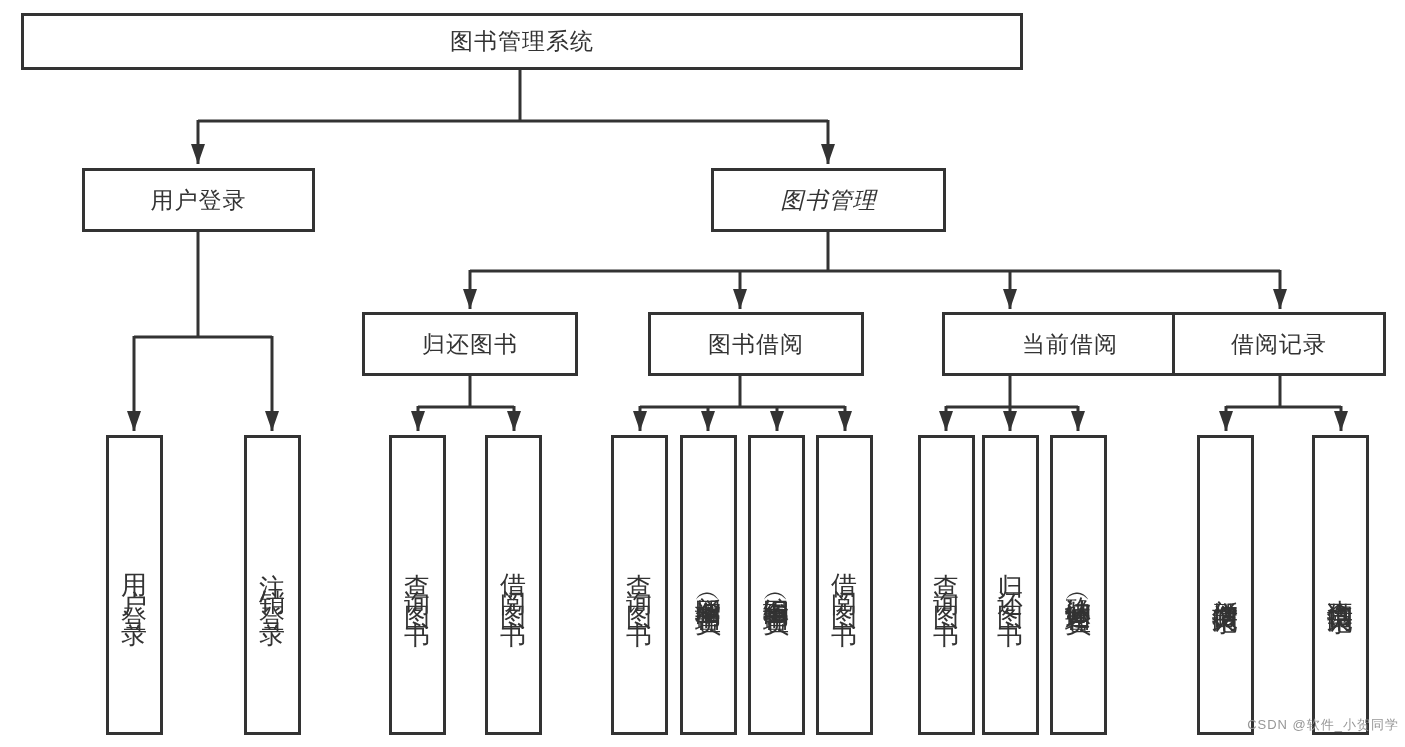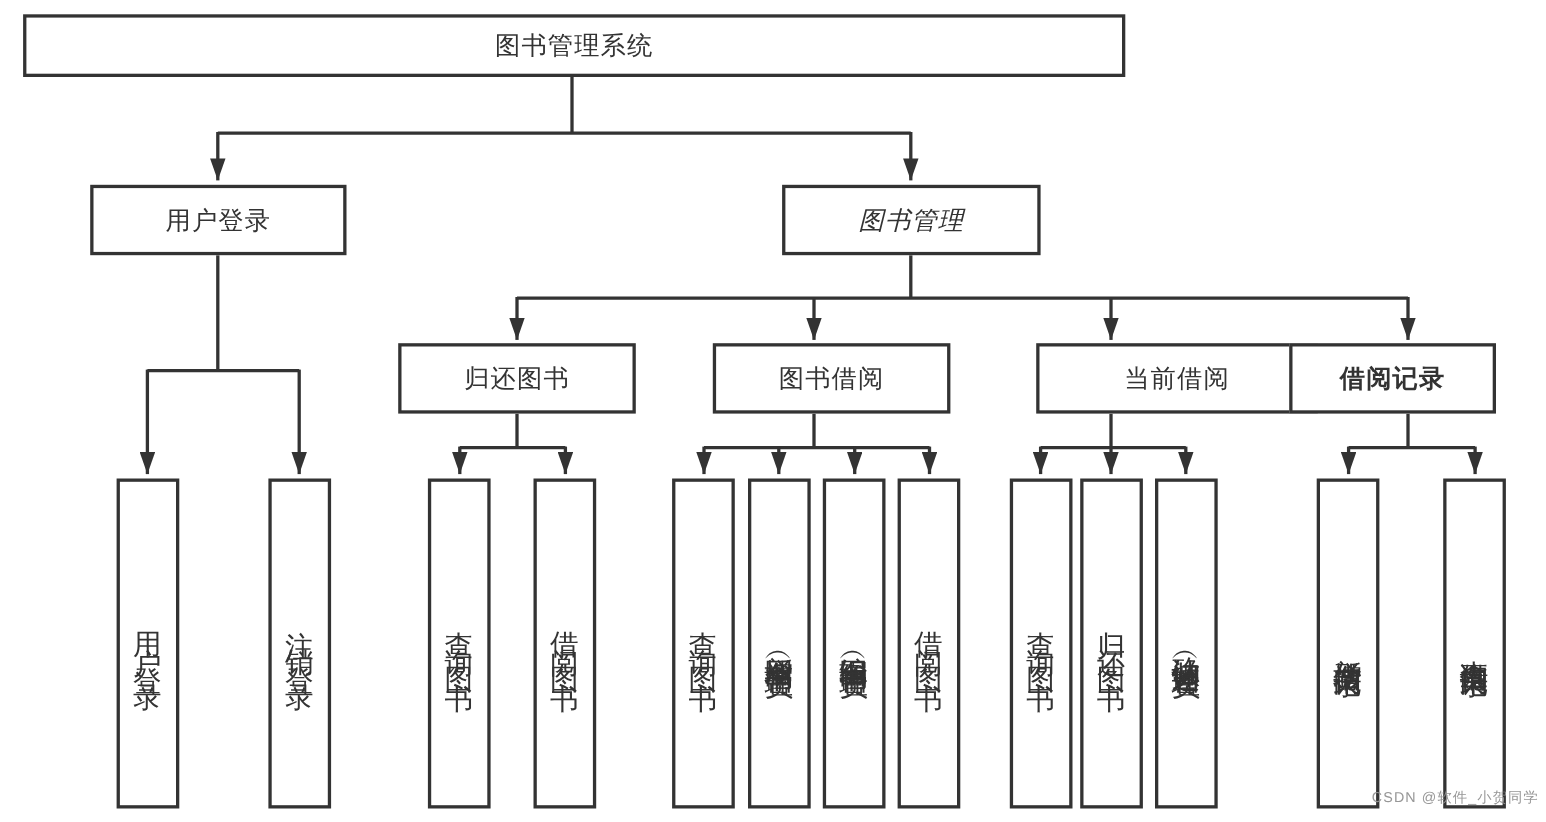--- a/index.html
+++ b/index.html
@@ -115,21 +115,21 @@
 
   <div class="box h" style="left:362px;top:312px;width:216px;">
     <span class="hlabel">归还图书</span>
   </div>
   <div class="box h" style="left:632px;top:312px;width:216px;margin-left:16px;">
     <span class="hlabel">图书借阅</span>
   </div>
   <div class="box h" style="left:902px;top:312px;width:256px;margin-left:40px;">
     <span class="hlabel">当前借阅</span>
   </div>
-  <div class="box h" style="left:1172px;top:312px;width:188px;font-weight:bold;">
+  <div class="box h" style="left:1172px;top:312px;width:214px;">
     <span class="hlabel">借阅记录</span>
   </div>
 
   <div class="box v" style="left:106px;">
     <span class="vlabel" style="letter-spacing: 16px;">用户登录</span>
   </div>
   <div class="box v" style="left:244px;">
     <span class="vlabel" style="letter-spacing: 16px;">注销登录</span>
   </div>
 

